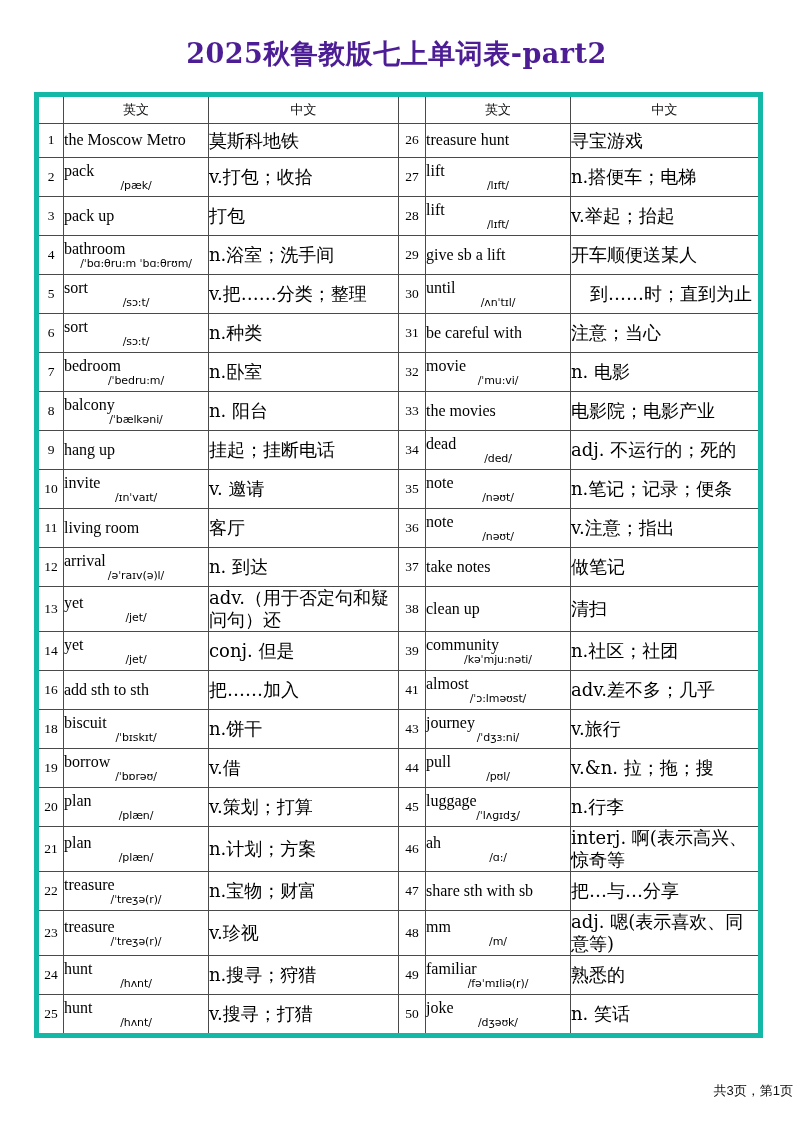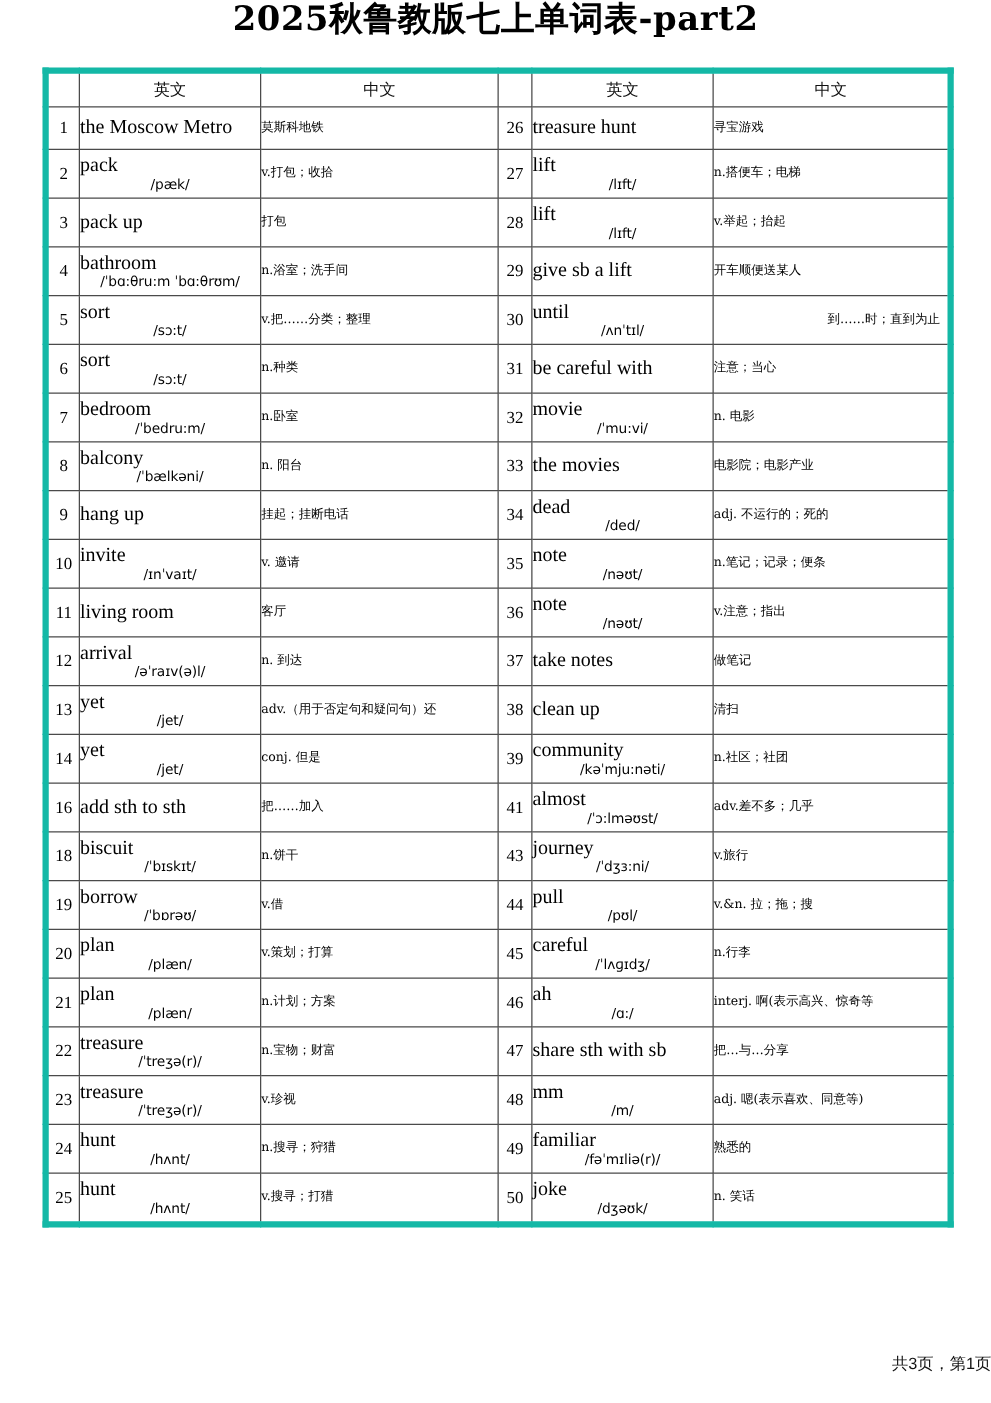--- a/index.html
+++ b/index.html
@@ -21,23 +21,24 @@
     box-sizing: border-box;
     padding: 0;
     position: relative;
   }
   .doc-title {
     text-align: center;
     font-family: "DejaVu Serif", "Liberation Serif", serif;
     font-size: 27px;
     font-weight: bold;
     letter-spacing: 0.5px;
+    padding-top: 38px;
     padding-bottom: 0;
     line-height: 1.2;
-    color: #000000;
+    color: #4c1d95;
   }
   .table-wrap {
     margin: 22px 34px 0 34px;
   }
   table.vocab {
     border-collapse: collapse;
     width: 725px;
     table-layout: fixed;
     border: 5px solid #14b8a6;
   }
@@ -65,21 +66,21 @@
     color: #000;
     line-height: 1.1;
   }
   td.en {
     padding-left: 6px;
     line-height: 1.0;
   }
   td.zh {
     padding-left: 7px;
     font-family: "DejaVu Serif", "Liberation Serif", serif;
-    font-size: 10px;
+    font-size: 18px;
     line-height: 1.22;
     color: #000;
   }
   td.zh.right-align {
     text-align: right;
     padding-right: 6px;
   }
   .word {
     display: block;
     font-family: "Liberation Serif", "DejaVu Serif", serif;
@@ -369,21 +370,21 @@
           </tr>
           <tr class="r-tall">
             <td class="num">20</td>
             <td class="en">
               <span class="word">plan</span>
               <span class="ipa">/plæn/</span>
             </td>
             <td class="zh">v.策划；打算</td>
             <td class="num">45</td>
             <td class="en">
-              <span class="word">careful</span>
+              <span class="word">luggage</span>
               <span class="ipa">/ˈlʌɡɪdʒ/</span>
             </td>
             <td class="zh">n.行李</td>
           </tr>
           <tr class="r-tall">
             <td class="num">21</td>
             <td class="en">
               <span class="word">plan</span>
               <span class="ipa">/plæn/</span>
             </td>

